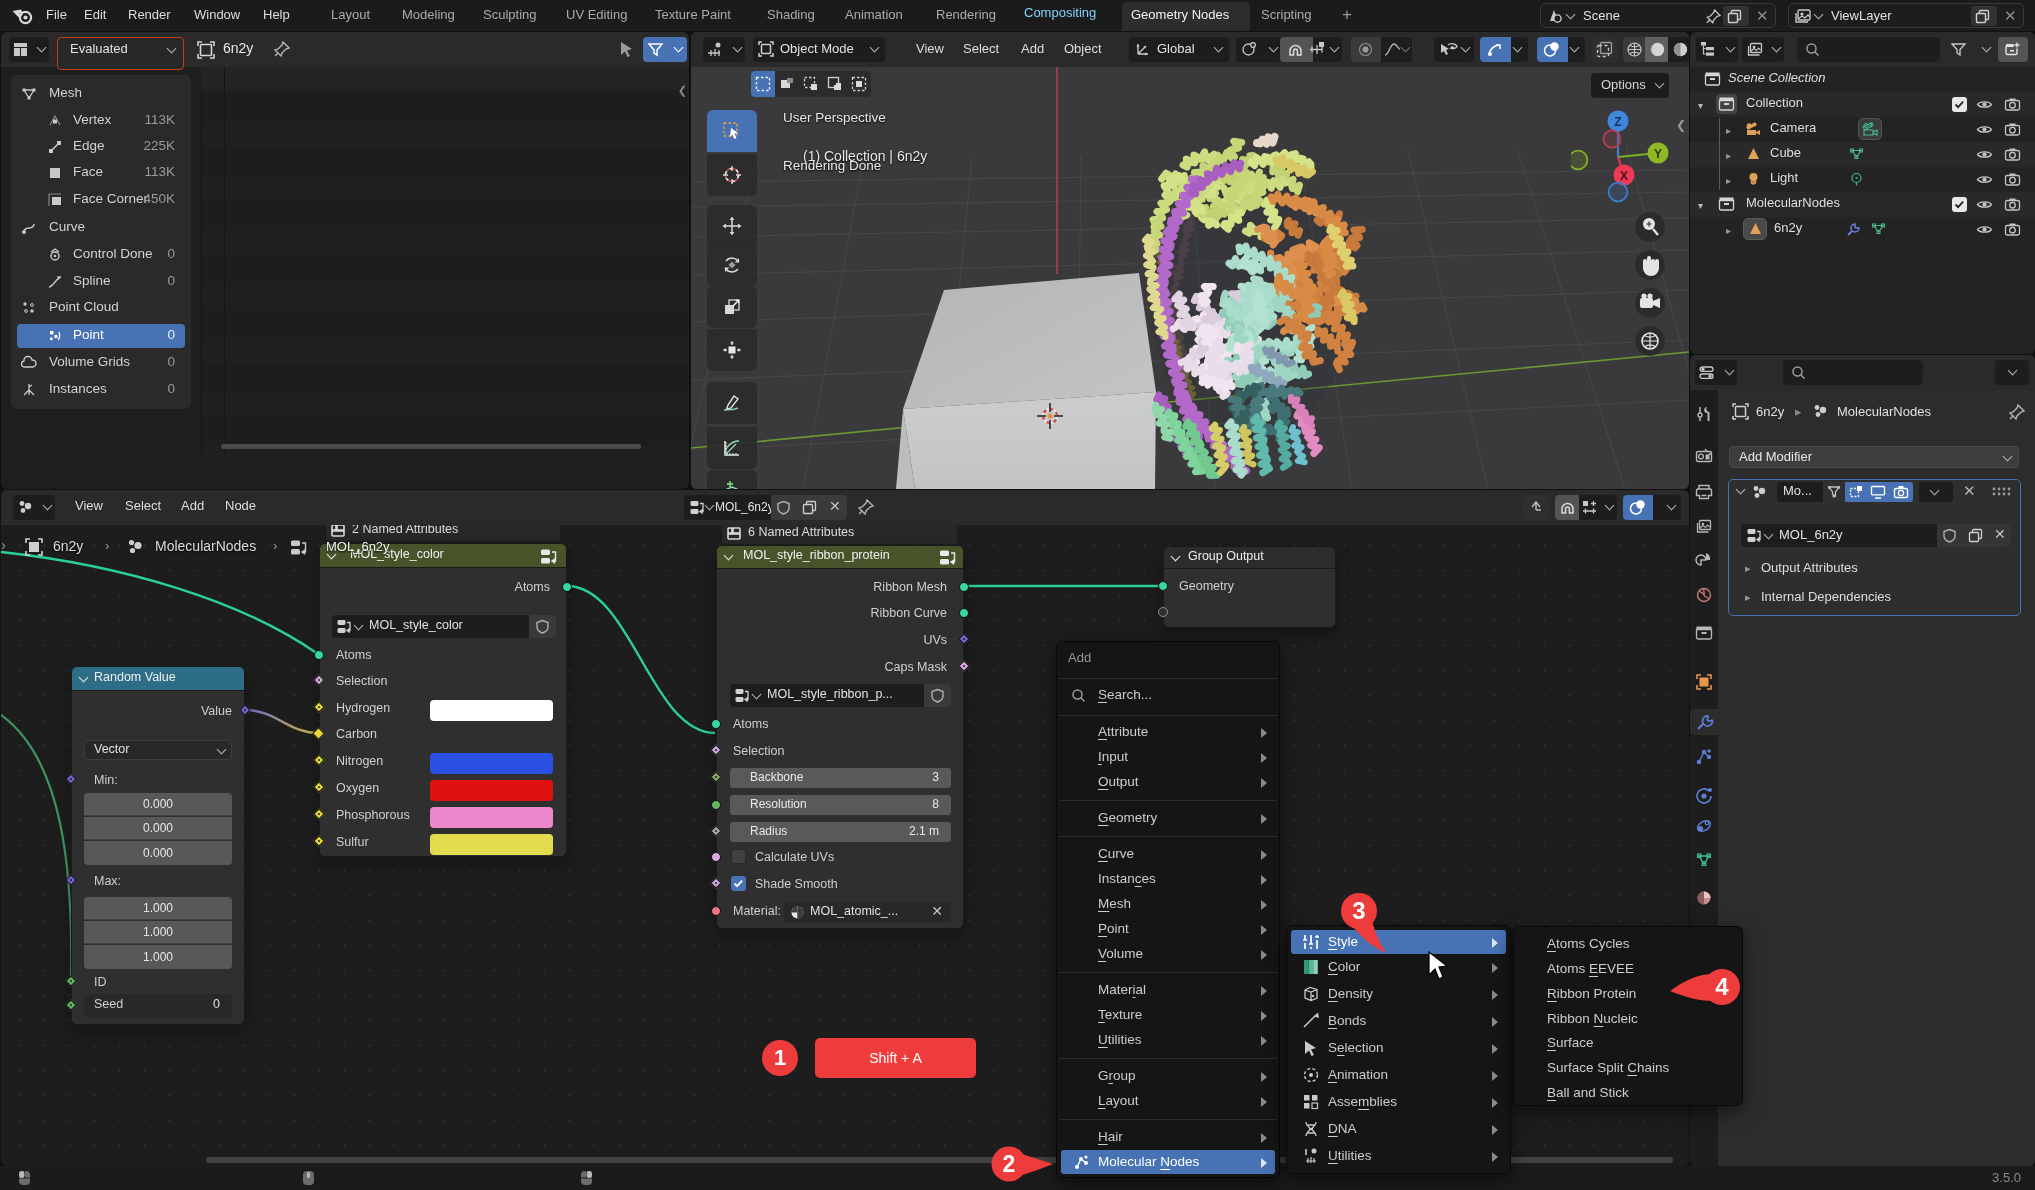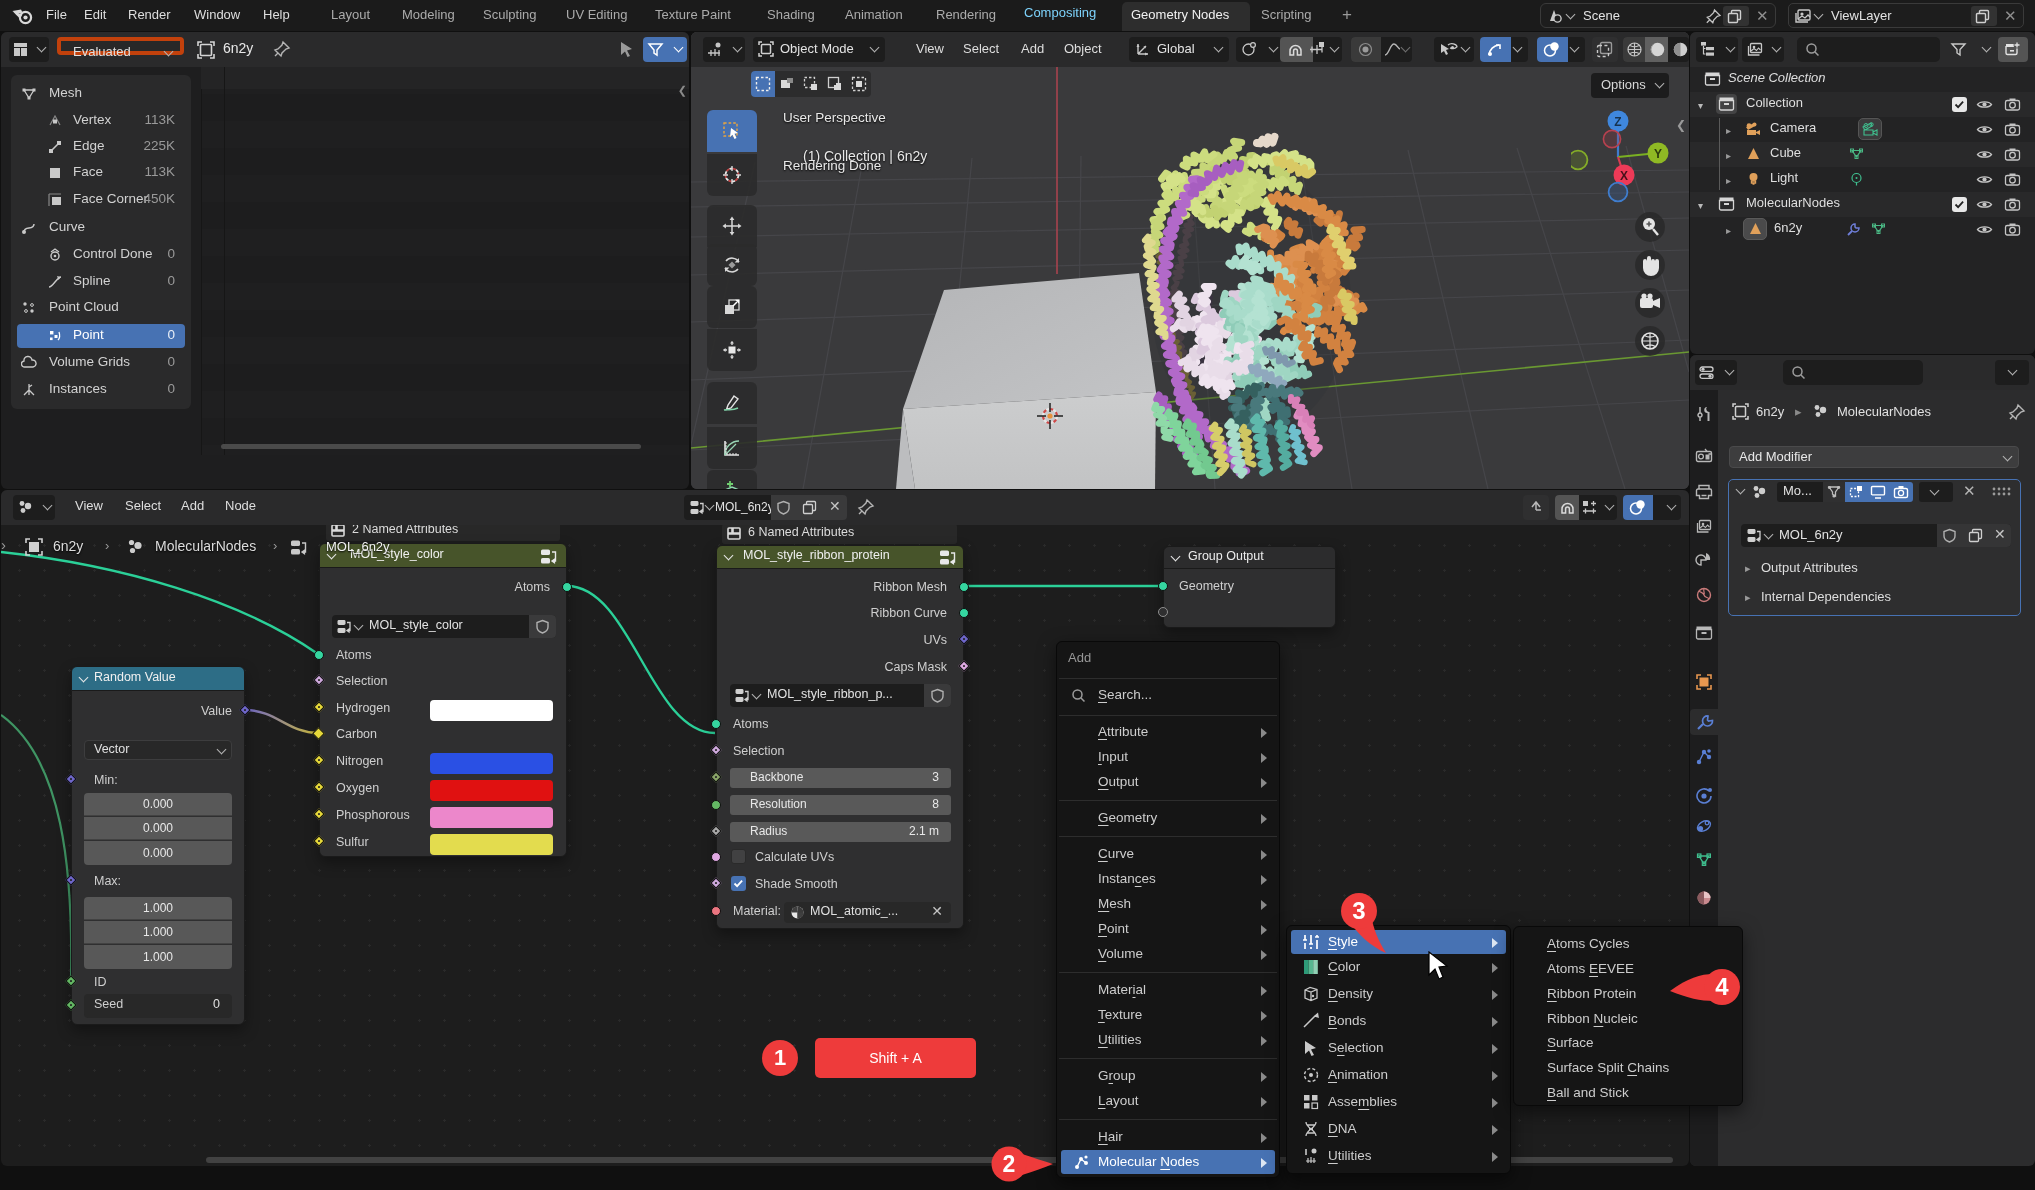--- a/index.html
+++ b/index.html
@@ -90,21 +90,21 @@
 
   <div class="abs" style="left:8px;top:5px;width:40px;height:25px;background:#1d1d1d;border-radius:4px;">
     <svg class="abs" style="left:4px;top:4px" width="17" height="17" viewBox="0 0 17 17">
           <rect x="1" y="2" width="13" height="4" fill="#c8c8c8"></rect>
           <rect x="1" y="7" width="6" height="8" fill="#c8c8c8"></rect>
           <rect x="8" y="7" width="6" height="8" fill="#c8c8c8"></rect>
         </svg>
     <span class="v abs" style="right:4px;top:10px"></span>
   </div>
 
-  <div class="abs" style="left:56px;top:5px;width:127px;height:18px;background:#282828;border:4px solid #c2410c;border-radius:4px;">
+  <div class="abs" style="left:56px;top:5px;width:127px;height:33px;background:#282828;border:1px solid #c2410c;border-radius:4px;">
     <span class="abs" style="left:12px;top:3px;color:#e0e0e0">Evaluated</span>
     <span class="v abs" style="right:8px;top:10px"></span>
   </div>
   <svg class="abs" style="left:196px;top:9px" width="18" height="18" viewBox="0 0 18 18">
         <rect x="3.5" y="3.5" width="11" height="11" rx="1" fill="none" stroke="#d5d5d5" stroke-width="1.6"></rect>
         <path d="M1 5 V1 h4 M13 1 h4 v4 M17 13 v4 h-4 M5 17 H1 v-4" stroke="#d5d5d5" stroke-width="1.6" fill="none"></path>
       </svg>
   <span class="abs" style="left:222px;top:8px;color:#e8e8e8;font-size:14px">6n2y</span>
   <svg class="abs" style="left:272px;top:8px" width="18" height="18" viewBox="0 0 18 18">
         <path d="M10 2 l6 6 -3 1 -4 4 -1 3 -6 -6 3 -1 4 -4 Z M5 13 l-3 3" fill="none" stroke="#b5b5b5" stroke-width="1.4"></path>
@@ -1444,20 +1444,39 @@
   <span class="abs" style="left:272px;top:48px;color:#9a9a9a;font-size:13px">›</span>
   <svg class="abs" style="left:288px;top:48px" width="19" height="19" viewBox="0 0 19 19">
         <rect x="2" y="2.5" width="9" height="5.5" rx="1.6" fill="#c8c8c8"></rect>
         <rect x="2" y="11" width="9" height="5.5" rx="1.6" fill="#c8c8c8"></rect>
         <path d="M13 5 h3.5 v9 h-3.5 M13 14 l2.4 -1.7 v3.4 Z" stroke="#c8c8c8" stroke-width="1.4" fill="none"></path>
       </svg>
 
   <div class="abs" style="left:205px;top:667px;width:1467px;height:6px;background:#424242;border-radius:3px;"></div>
 </div>
 
+<div class="abs" style="left:0;top:1166px;width:2035px;height:24px;background:#1b1b1b;">
+  <svg class="abs" style="left:18px;top:4px" width="13" height="16" viewBox="0 0 13 16">
+        <rect x="1" y="1" width="11" height="14" rx="4" fill="#6c6c6c"></rect>
+        <path d="M1 8 h11" stroke="#1b1b1b" stroke-width="1"></path>
+        <path d="M6.5 1 v7" stroke="#1b1b1b" stroke-width="1"></path>
+        <rect x="1" y="1" width="5.5" height="7" rx="3" fill="#b8b8b8"></rect>
+      </svg>
+  <svg class="abs" style="left:302px;top:4px" width="13" height="16" viewBox="0 0 13 16">
+        <rect x="1" y="1" width="11" height="14" rx="4" fill="#6c6c6c"></rect>
+        <rect x="5" y="2" width="3" height="6" rx="1.5" fill="#b8b8b8"></rect>
+      </svg>
+  <svg class="abs" style="left:580px;top:4px" width="13" height="16" viewBox="0 0 13 16">
+        <rect x="1" y="1" width="11" height="14" rx="4" fill="#6c6c6c"></rect>
+        <path d="M1 8 h11" stroke="#1b1b1b" stroke-width="1"></path>
+        <path d="M6.5 1 v7" stroke="#1b1b1b" stroke-width="1"></path>
+        <rect x="6.5" y="1" width="5.5" height="7" rx="3" fill="#b8b8b8"></rect>
+      </svg>
+  <span class="abs" style="right:14px;top:4px;color:#8a8a8a;font-size:13px">3.5.0</span>
+</div>
 
 <div class="menu" style="left:1056px;top:641px;width:224px;height:537px;">
   <span class="abs" style="left:11px;top:8px;color:#989898;">Add</span>
   <div class="sep" style="top:36px"></div>
   <svg class="abs" style="left:14px;top:46px" width="15" height="15" viewBox="0 0 15 15">
         <circle cx="6.5" cy="6.5" r="4.5" fill="none" stroke="#9c9c9c" stroke-width="1.5"></circle>
         <line x1="10" y1="10" x2="13.5" y2="13.5" stroke="#9c9c9c" stroke-width="1.5"></line>
       </svg>
   <span class="abs" style="left:41px;top:45px;color:#cdcdcd;font-size:13.5px"><span class="u">S</span>earch...</span>
   <div class="sep" style="top:73px"></div>

